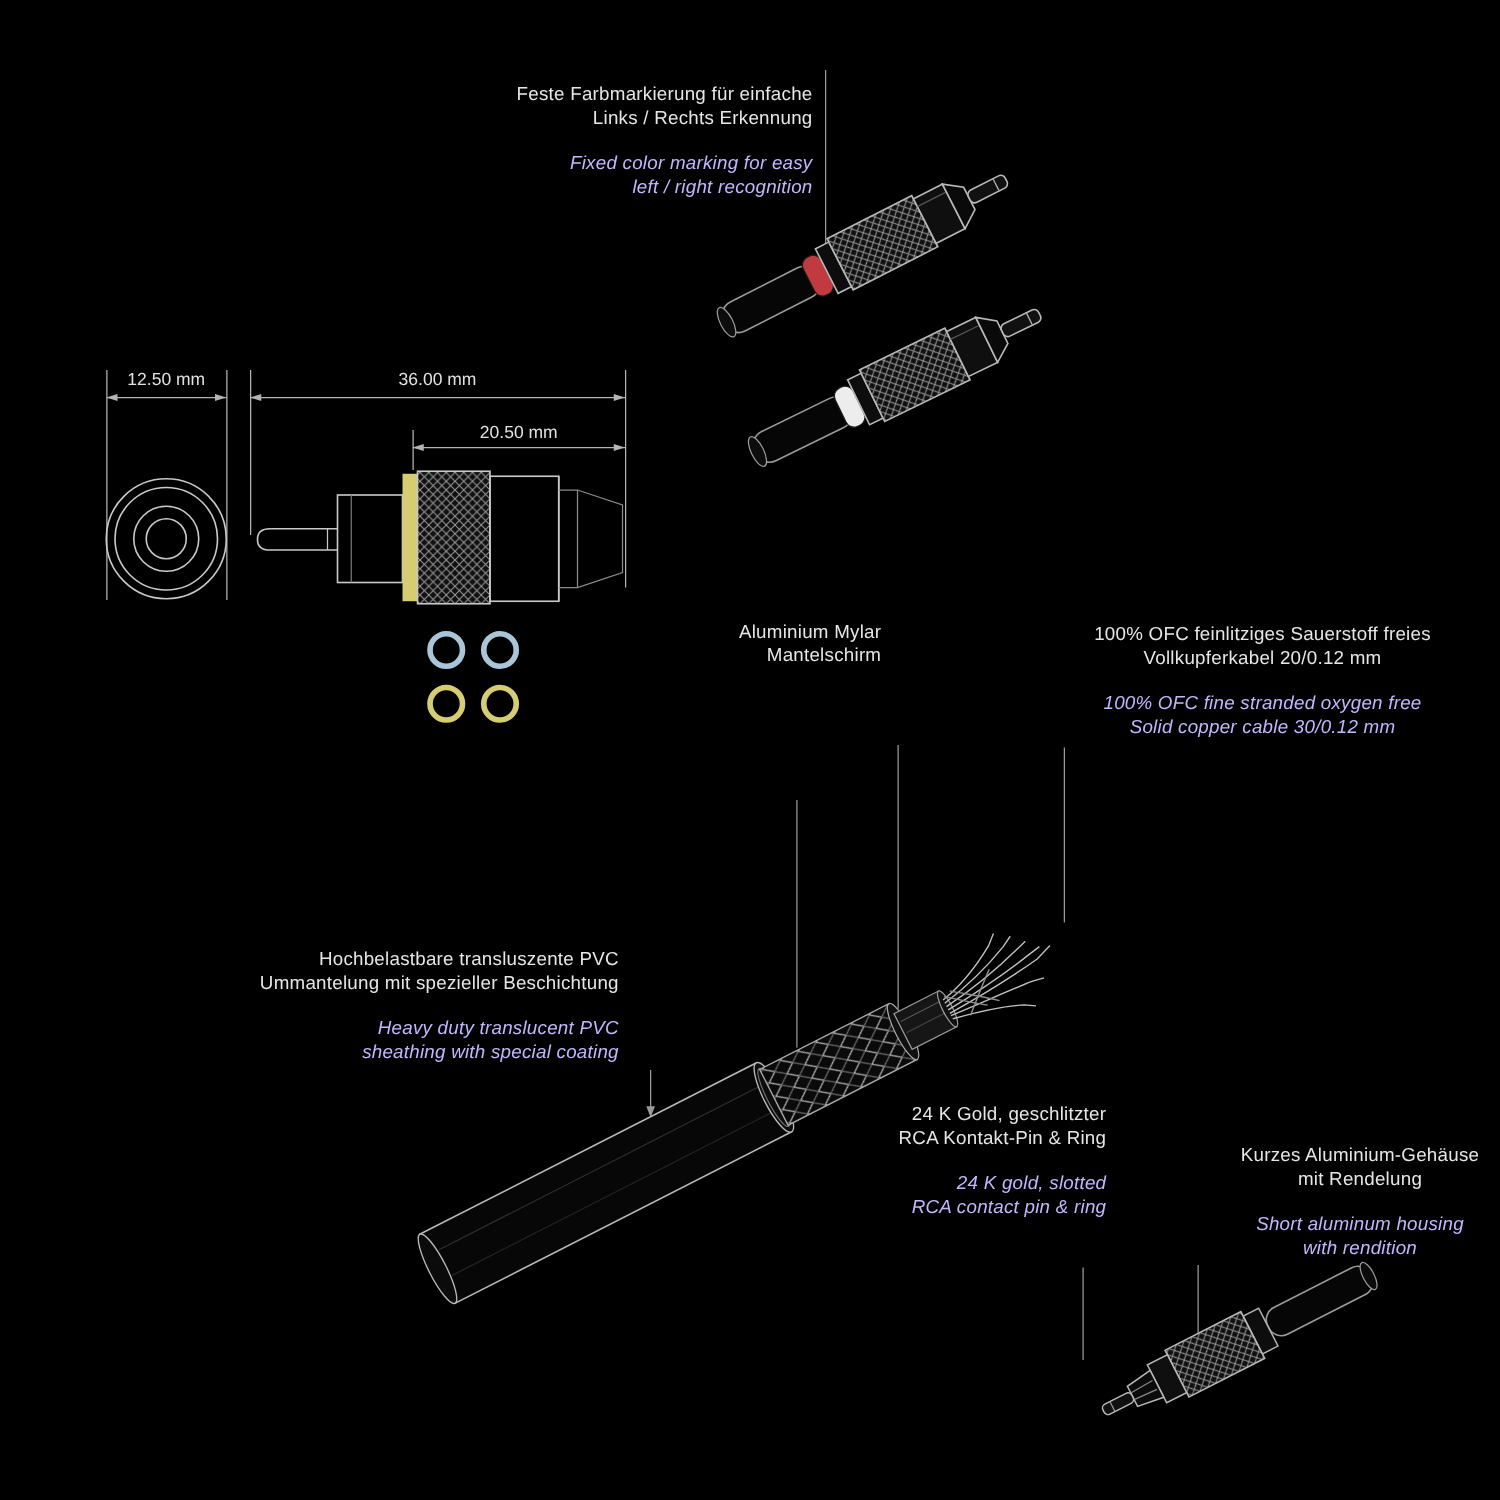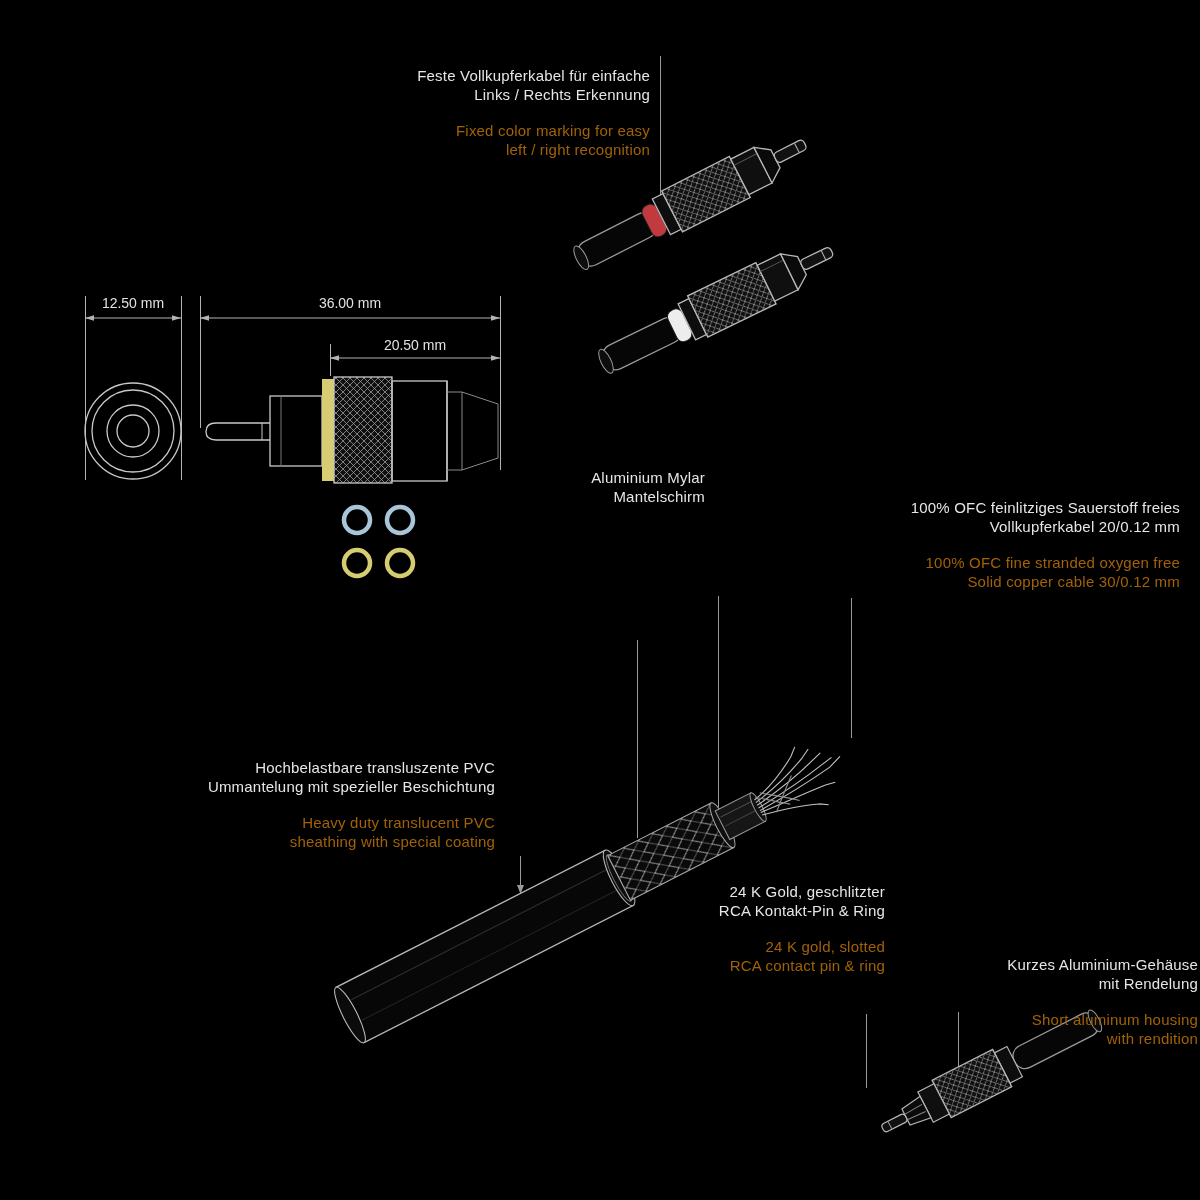--- a/index.html
+++ b/index.html
@@ -4,24 +4,24 @@
 <style>
   * { margin:0; padding:0; box-sizing:border-box; }
   html, body { background:#000; }
   #canvas {
     position:relative; width:1200px; height:1200px; background:#000;
     overflow:hidden; font-family:"Liberation Sans", sans-serif;
   }
   #canvas > svg { position:absolute; left:0; top:0; }
   .label { position:absolute; color:#e6e6e6; font-size:15px; line-height:19px; letter-spacing:.2px; }
   .label .de { white-space:pre-line; }
-  .label .en { white-space:pre-line; margin-top:17px; color:#a16207; }
+  .label .en { white-space:pre-line; font-style:italic; margin-top:17px; color:#c4b5fd; }
   .label.tight .en { margin-top:3px; }
   .r { text-align:right; }
-  .l { text-align:right; }
+  .l { text-align:center; }
 </style>
 </head>
 <body>
 
 <div id="canvas">
 
   <svg width="1200" height="1200" viewBox="0 0 1200 1200">
     <defs>
       <pattern id="knurl" width="7" height="7" patternUnits="userSpaceOnUse">
         <rect width="7" height="7" fill="#101010"></rect>
@@ -155,28 +155,28 @@
       <rect x="24" y="-17" width="18" height="34" fill="#0f0f0f" stroke="#b8b8b8" stroke-width="1.2"></rect>
       <path d="M42,-12 L64,-9 L64,9 L42,12 Z" fill="#0b0b0b" stroke="#b8b8b8" stroke-width="1.2"></path>
       <line x1="44" y1="-4" x2="64" y2="-3" stroke="#888" stroke-width="1"></line>
       <line x1="44" y1="4" x2="64" y2="3" stroke="#888" stroke-width="1"></line>
       <rect x="64" y="-4.5" width="26" height="9" rx="3.5" fill="#101010" stroke="#b8b8b8" stroke-width="1.2"></rect>
       <line x1="82" y1="-4" x2="82" y2="4" stroke="#999" stroke-width="1"></line>
     </g>
   </svg>
 
   <div class="label r" style="left:300px; top:66px; width:350px;">
-    <div class="de">Feste Vollkupferkabel für einfache
+    <div class="de">Feste Farbmarkierung für einfache
 Links / Rechts Erkennung</div>
     <div class="en">Fixed color marking for easy
 left / right recognition</div>
   </div>
 
 
-  <div class="label r" style="left:455px; top:468px; width:250px;">
+  <div class="label r" style="left:455px; top:496px; width:250px;">
     <div class="de">Aluminium Mylar
 Mantelschirm</div>
   </div>
 
   <div class="label l" style="left:840px; top:498px; width:340px;">
     <div class="de">100% OFC feinlitziges Sauerstoff freies
 Vollkupferkabel 20/0.12 mm</div>
     <div class="en">100% OFC fine stranded oxygen free
 Solid copper cable 30/0.12 mm</div>
   </div>
@@ -189,20 +189,20 @@
 sheathing with special coating</div>
   </div>
 
   <div class="label r" style="left:625px; top:882px; width:260px;text-align:right;">
     <div class="de">24 K Gold, geschlitzter
 RCA Kontakt-Pin &amp; Ring</div>
     <div class="en">24 K gold, slotted
 RCA contact pin &amp; ring</div>
   </div>
 
-  <div class="label l" style="left:978px; top:955px; width:220px;">
+  <div class="label l" style="left:978px; top:915px; width:220px;">
     <div class="de">Kurzes Aluminium-Gehäuse
 mit Rendelung</div>
     <div class="en">Short aluminum housing
 with rendition</div>
   </div>
 
 </div>
 
 </body></html>

